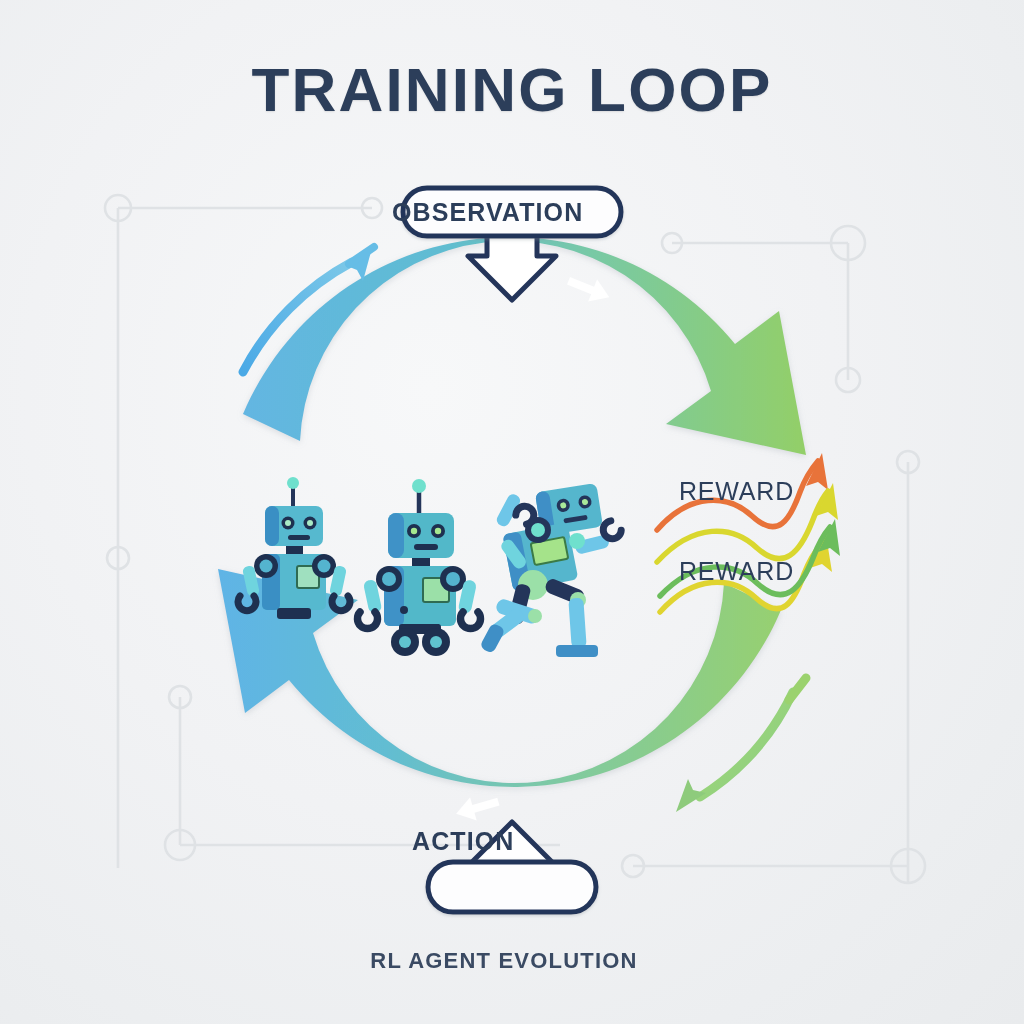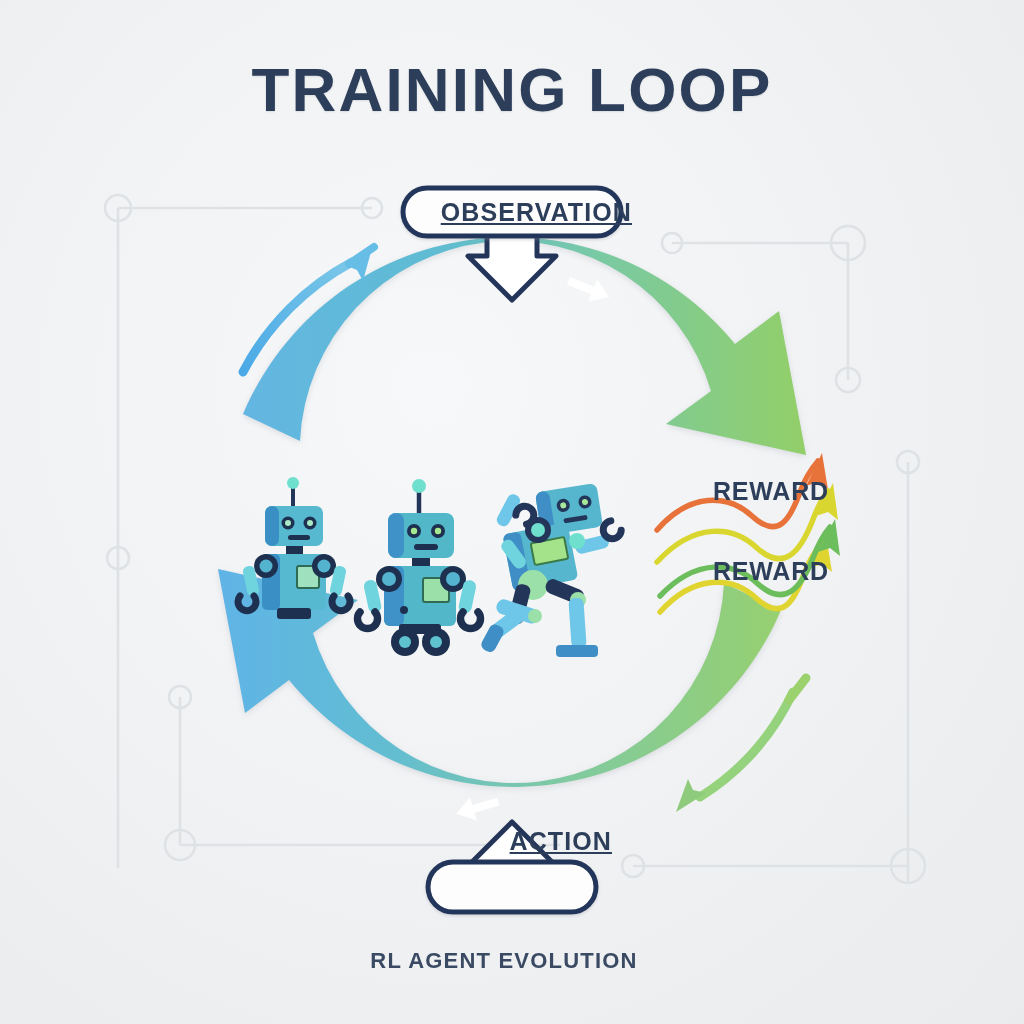--- a/index.html
+++ b/index.html
@@ -36,35 +36,33 @@
     font-weight: 700;
     letter-spacing: 1.2px;
     color: #3a4a63;
   }
   .pill-label {
     position: absolute;
     font-size: 25px;
     font-weight: 700;
     letter-spacing: 1.1px;
     color: #2c3e5a;
-    text-align: right;
+    text-align: left;
     white-space: nowrap;
-    text-decoration: underline;
   }
   #obs-label { left: 392px; top: 198px; width: 240px; }
   #act-label { left: 412px; top: 827px; width: 200px; }
 
   .reward-label {
     position: absolute;
     font-size: 25px;
-    font-weight: 700;
+    font-weight: 400;
     letter-spacing: 0.8px;
     color: #2c3e5a;
     white-space: nowrap;
-    margin-left: 34px;
   }
   #rew1 { left: 679px; top: 477px; }
   #rew2 { left: 679px; top: 557px; }
 </style>
 </head>
 <body>
 
 <div id="stage">
 
   <svg id="scene" viewBox="0 0 1024 1024">

